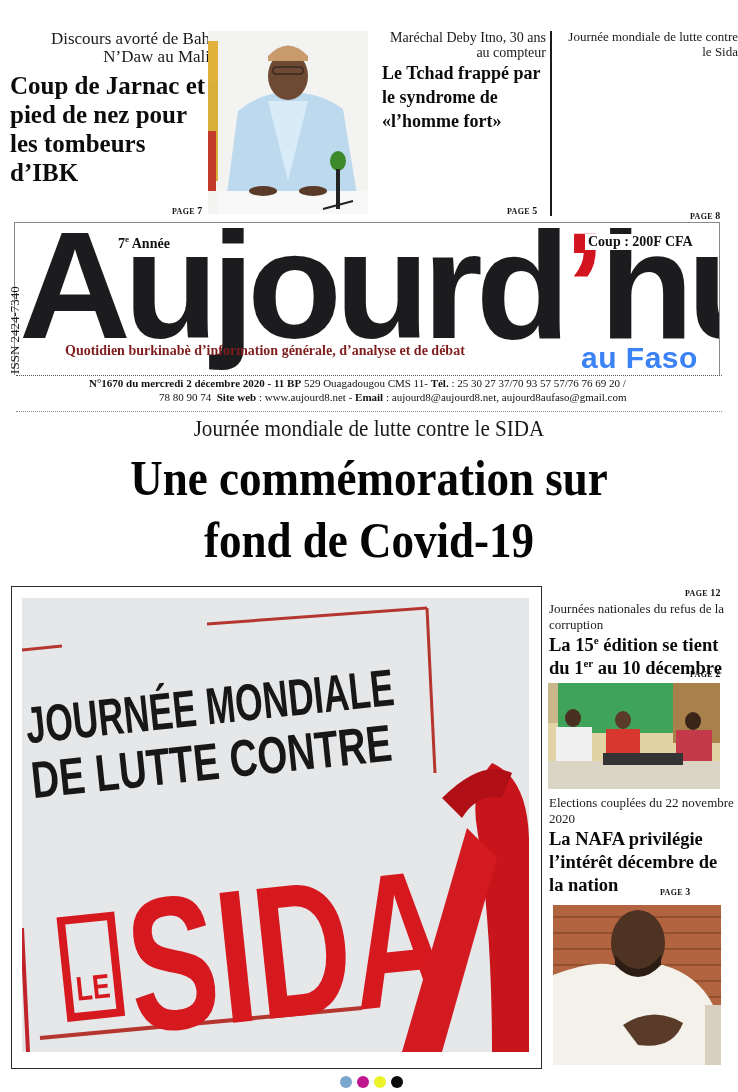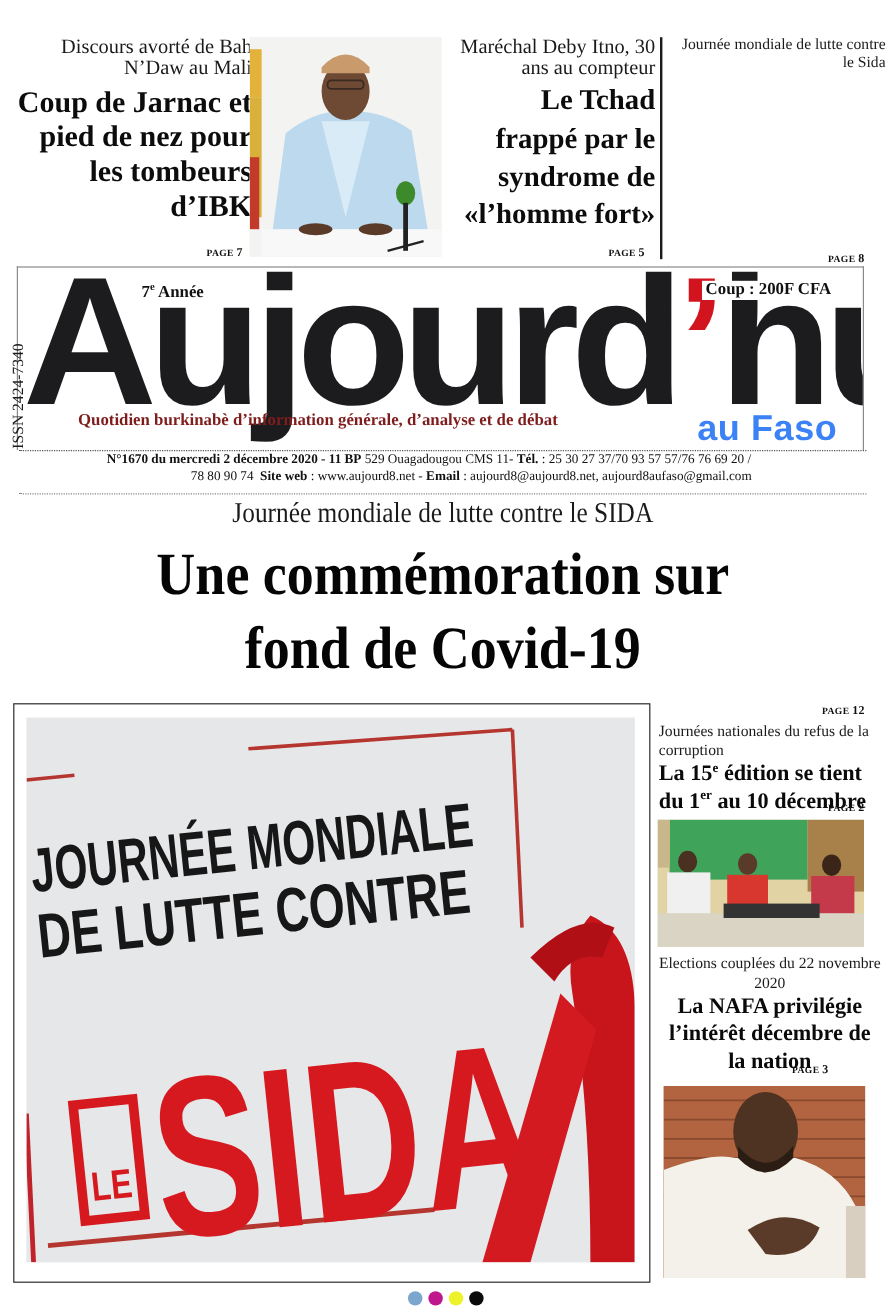--- a/index.html
+++ b/index.html
@@ -3,34 +3,34 @@
 <meta charset="utf-8">
 <style>
   * { box-sizing: border-box; margin: 0; padding: 0; }
   html, body { width: 738px; height: 1092px; background: #ffffff; overflow: hidden; }
   body { position: relative; font-family: "Liberation Serif", "DejaVu Serif", serif; color: #111; }
 
   .abs { position: absolute; }
 
   
   .teaser-kicker { font-family: "Liberation Serif", serif; font-weight: normal; text-align: right; color: #1a1a1a; line-height: 1.08; }
-  .teaser-title { font-family: "Liberation Serif", serif; font-weight: bold; text-align: right; color: #0c0c0c; line-height: 1.13; }
+  .teaser-title { font-family: "Liberation Serif", serif; font-weight: bold; text-align: left; color: #0c0c0c; line-height: 1.13; }
   .page-ref { font-family: "Liberation Serif", serif; font-weight: bold; font-size: 8px; letter-spacing: 0.3px; color: #111; }
   .page-ref .num { font-size: 10px; }
 
   #teaser1 { left: 10px; top: 30px; width: 200px; }
   #teaser1 .teaser-kicker { font-size: 17px; }
   #teaser1 .teaser-title { font-size: 25px; margin-top: 4px; line-height: 1.17; }
   #teaser1-page { left: 172px; top: 205px; }
 
   #photo1 { left: 208px; top: 31px; width: 160px; height: 183px; overflow: hidden; background: #f2f2f2; }
 
   #teaser2 { left: 382px; top: 30px; width: 164px; }
-  #teaser2 .teaser-kicker { font-size: 17px; }
-  #teaser2 .teaser-title { font-size: 24px; margin-top: 2px; line-height: 1.33; }
+  #teaser2 .teaser-kicker { font-size: 14px; }
+  #teaser2 .teaser-title { font-size: 18px; margin-top: 2px; line-height: 1.33; }
   #teaser2-page { left: 507px; top: 205px; }
 
   #teaser-divider { left: 550px; top: 31px; width: 2px; height: 185px; background: #1b1b1b; }
 
   #teaser3 { left: 560px; top: 30px; width: 178px; }
   #teaser3 .teaser-kicker { font-size: 13px; line-height: 1.12; }
   #teaser3 .teaser-title { font-size: 23px; margin-top: 2px; line-height: 1.3; }
   #teaser3-page { left: 690px; top: 210px; }
 
   
@@ -62,21 +62,21 @@
   #main-photo { left: 22px; top: 598px; width: 507px; height: 454px; background: #e8e9ea; overflow: hidden; }
   #main-photo svg { display: block; }
   .side-kicker { font-size: 13px; line-height: 1.25; color: #1a1a1a; }
   .side-title { font-size: 18.5px; font-weight: bold; line-height: 1.25; color: #0a0a0a; }
   .side-title sup { font-size: 11px; }
 
   #side1 { left: 549px; top: 601px; width: 185px; }
   #side1-page { left: 690px; top: 668px; }
   #side1-photo { left: 548px; top: 683px; width: 172px; height: 106px; overflow: hidden; background: #cfd8c4; }
 
-  #side2 { left: 549px; top: 795px; width: 185px; text-align: center; }
+  #side2 { left: 549px; top: 795px; width: 185px; }
   #side2-page { left: 660px; top: 886px; }
   #side2-photo { left: 553px; top: 905px; width: 168px; height: 160px; overflow: hidden; background: #b56a45; }
 
   
   #reg-dots { left: 340px; top: 1076px; display: flex; gap: 5px; }
   .reg-dot { width: 12px; height: 12px; border-radius: 50%; }
 </style>
 </head>
 <body>
 

